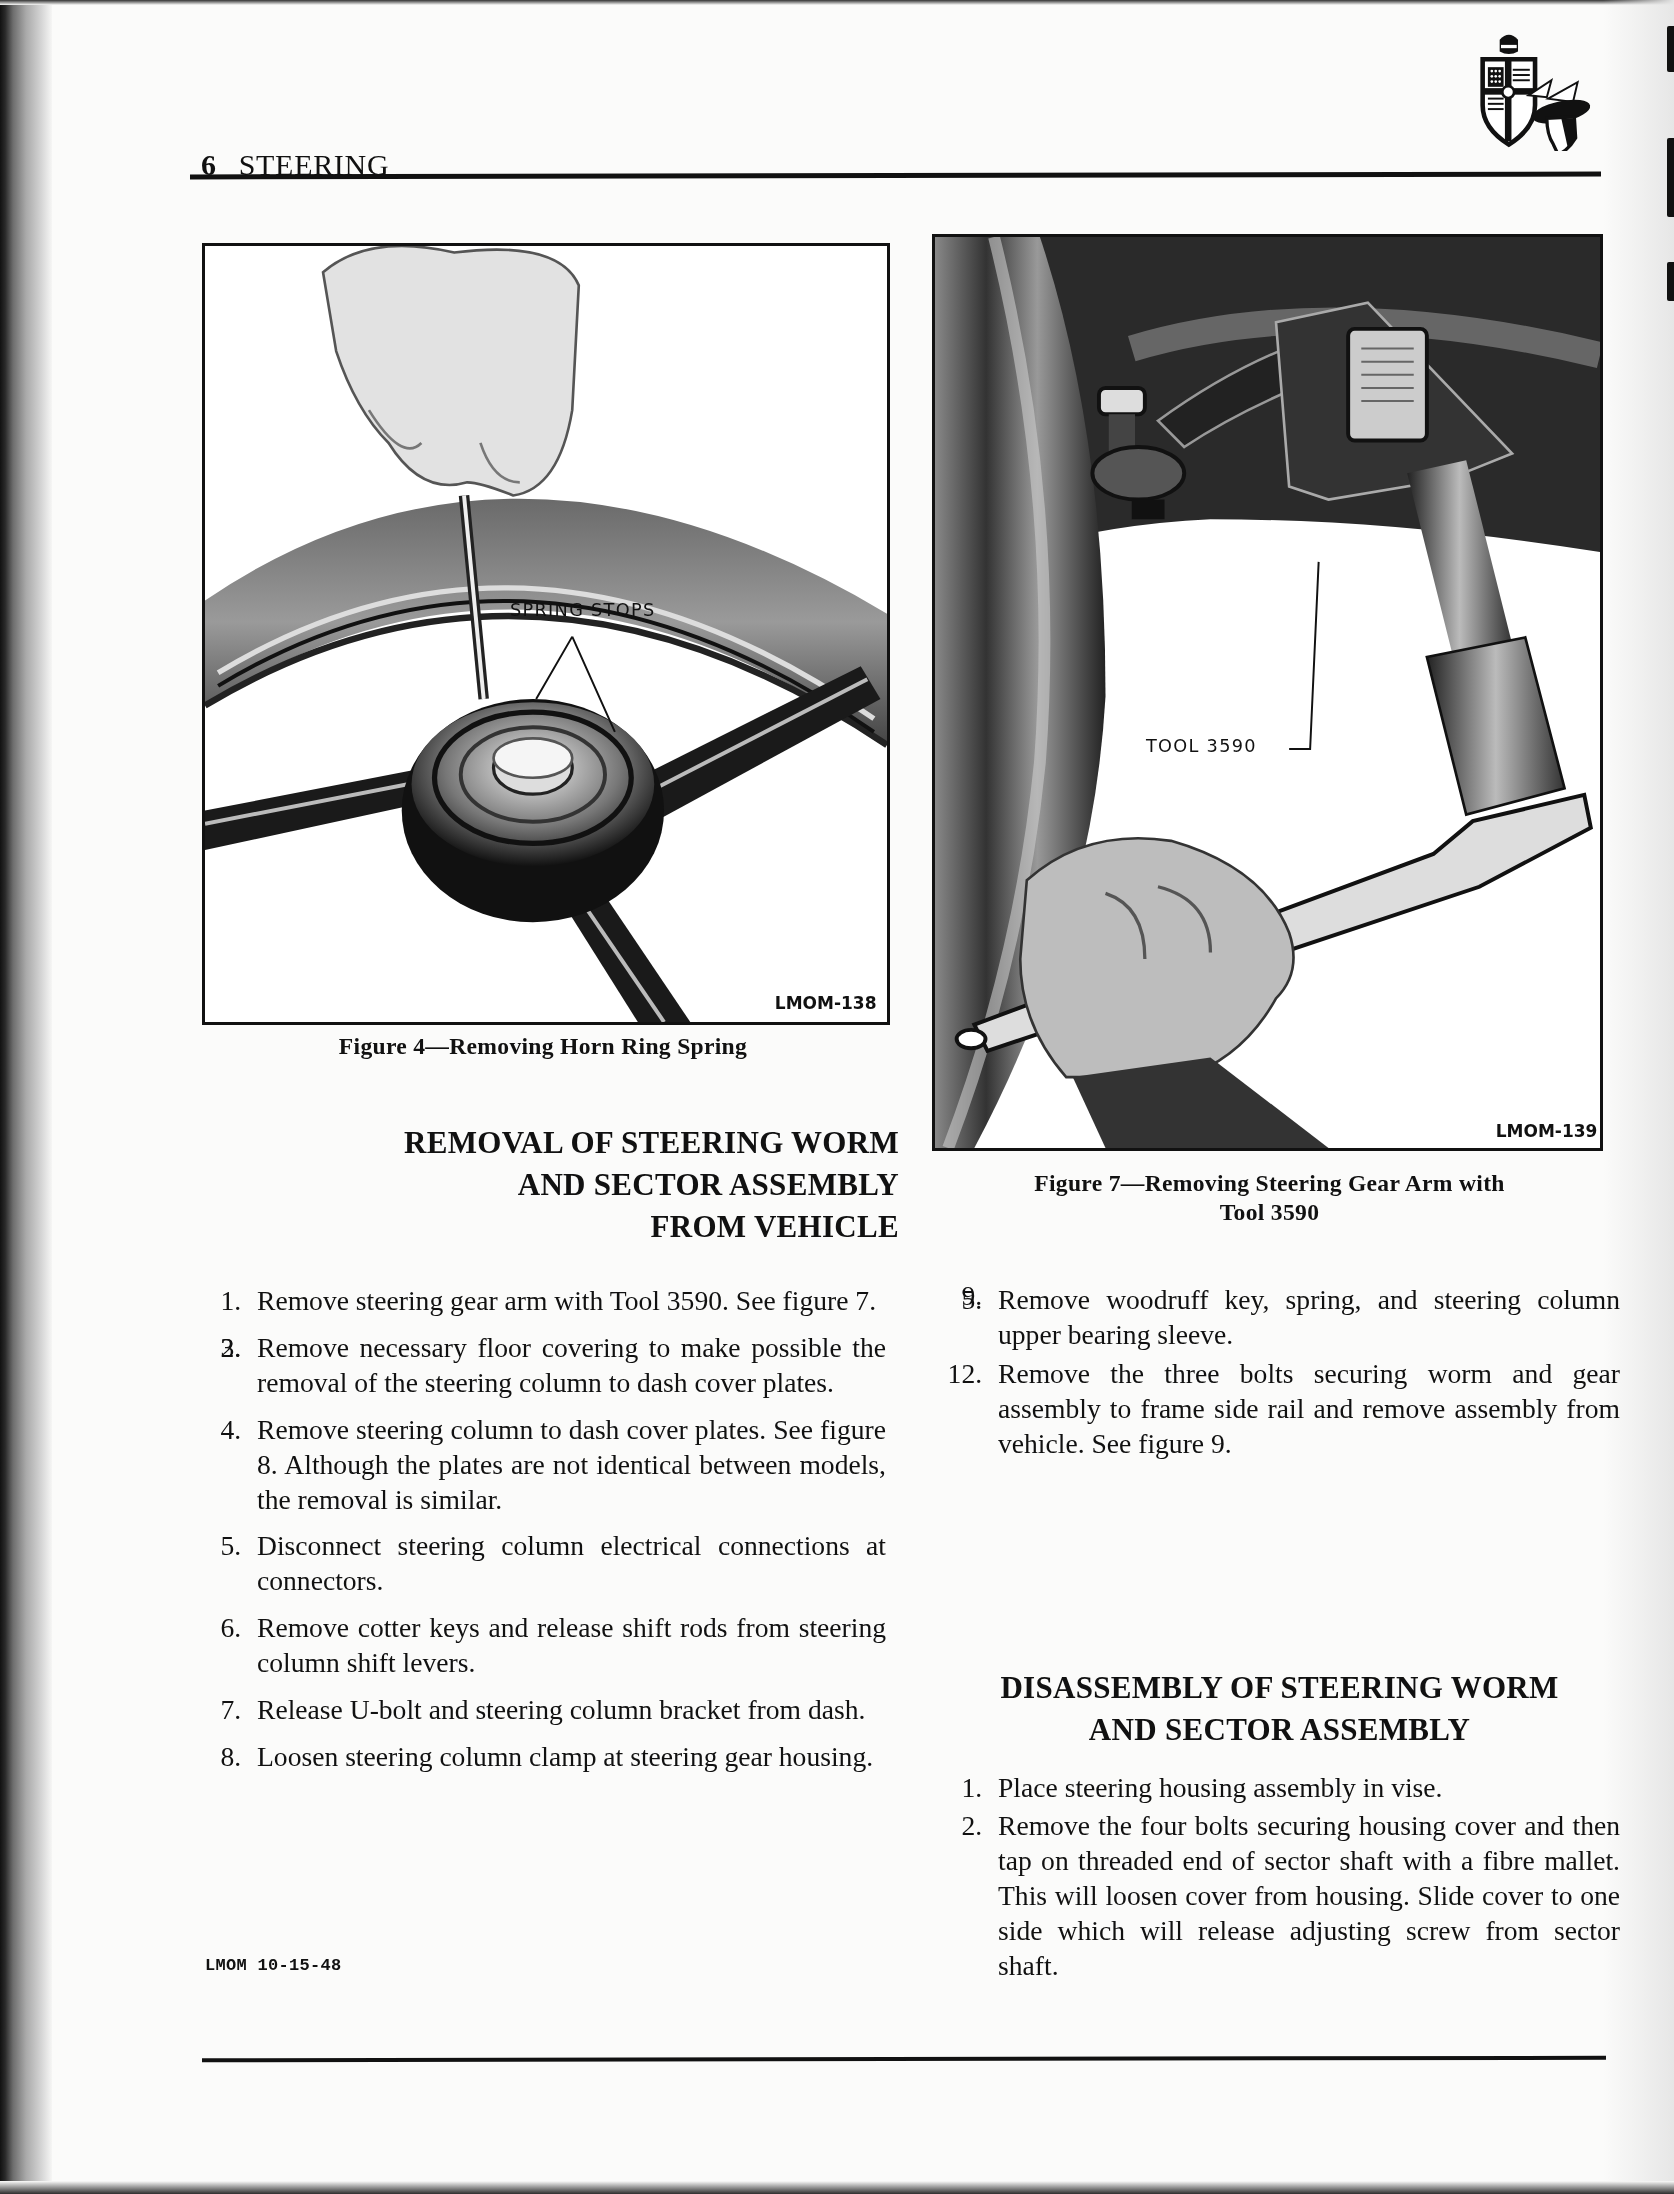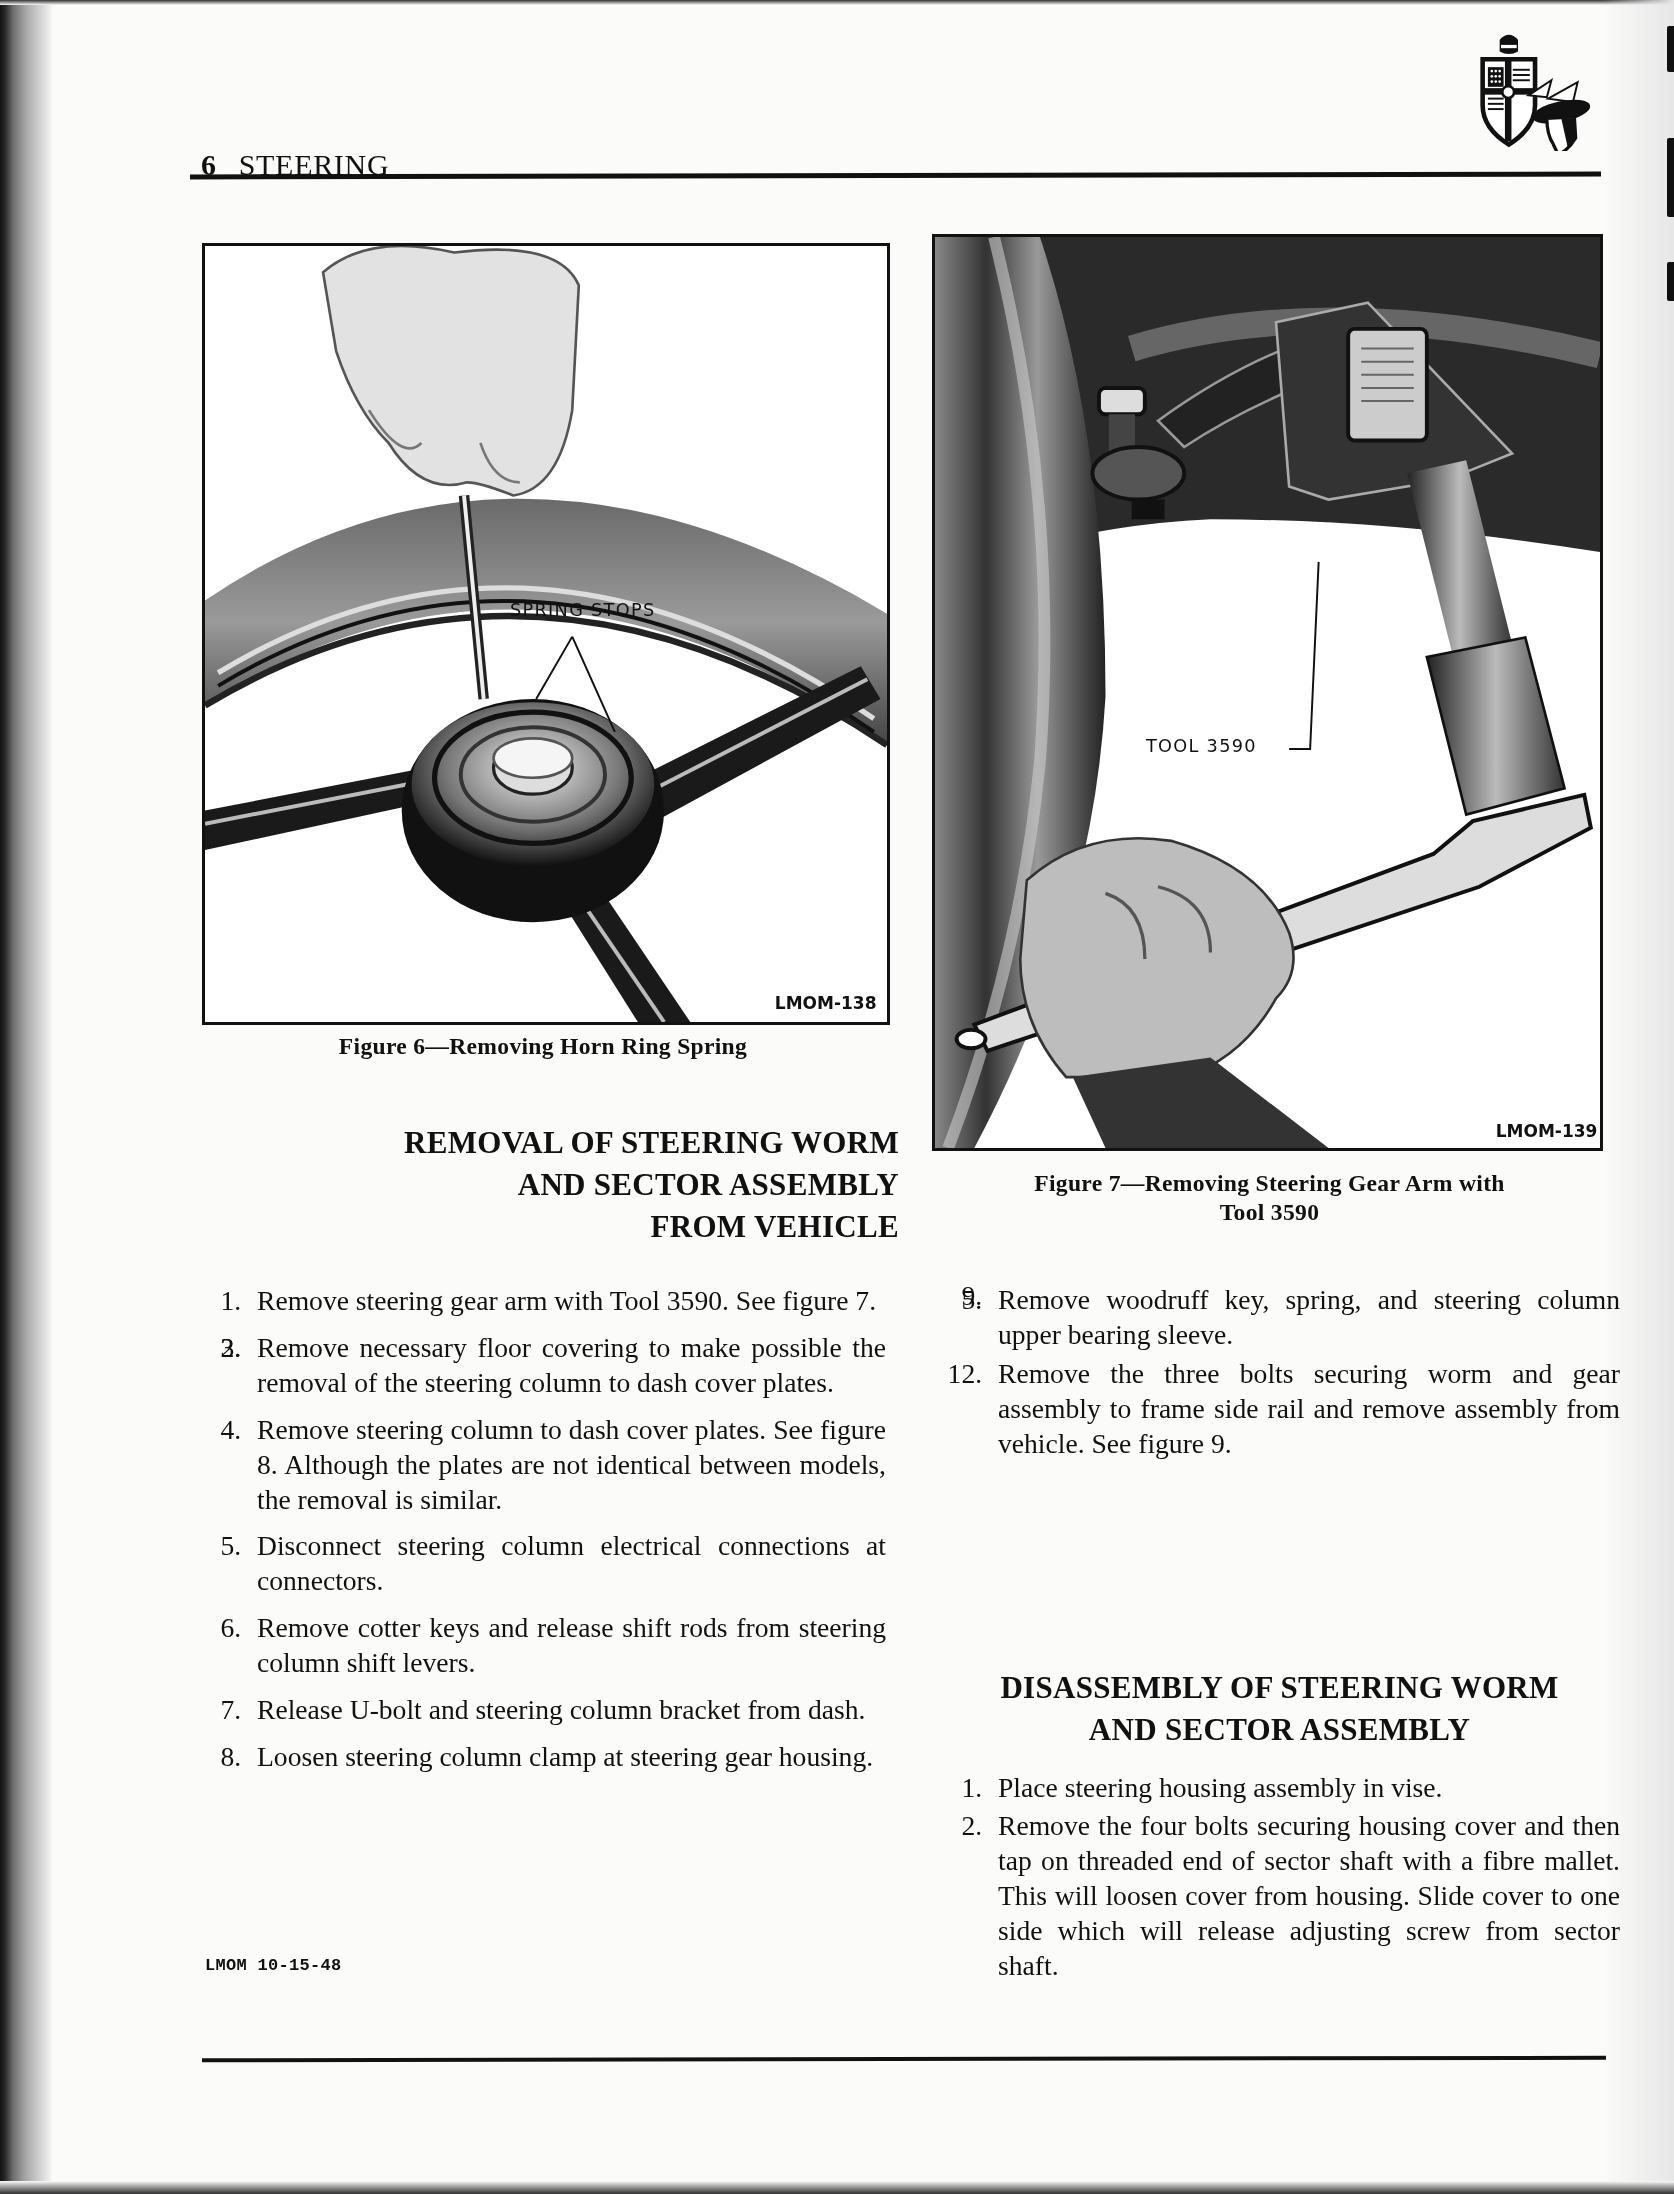--- a/index.html
+++ b/index.html
@@ -147,21 +147,21 @@
 
     <path d="M180 40 Q250 -20 380 10 Q540 -10 570 60 L560 250 Q540 370 470 380 Q420 360 400 360 Q330 380 280 300 Q230 250 200 160 Z" fill="#e2e2e2" stroke="#555" stroke-width="4"></path>
     <path d="M250 250 Q300 330 330 300" fill="none" stroke="#777" stroke-width="4"></path>
     <path d="M420 300 Q440 360 480 360" fill="none" stroke="#777" stroke-width="4"></path>
 
     <path d="M560 595 L505 690 M560 595 L625 740" stroke="#111" stroke-width="3" fill="none"></path>
   </svg>
   <div class="callout" style="left:305px; top:354px;">SPRING STOPS</div>
   <div class="fig-id" style="right:10.5px; bottom:9.2px;">LMOM-138</div>
 </div>
-<div class="caption" id="cap6">Figure 6—Removing Horn Ring Spring</div>
+<div class="caption" id="cap6">Figure 4—Removing Horn Ring Spring</div>
 
 <div class="figure-frame" id="fig7">
   <svg viewBox="0 0 1014 1388" preserveAspectRatio="none">
     <defs>
       <linearGradient id="tireG" x1="0" y1="0" x2="1" y2="0">
         <stop offset="0" stop-color="#888"></stop>
           <stop offset="0.3" stop-color="#333"></stop>
           <stop offset="0.6" stop-color="#999"></stop>
           <stop offset="1" stop-color="#222"></stop>
       </linearGradient>

